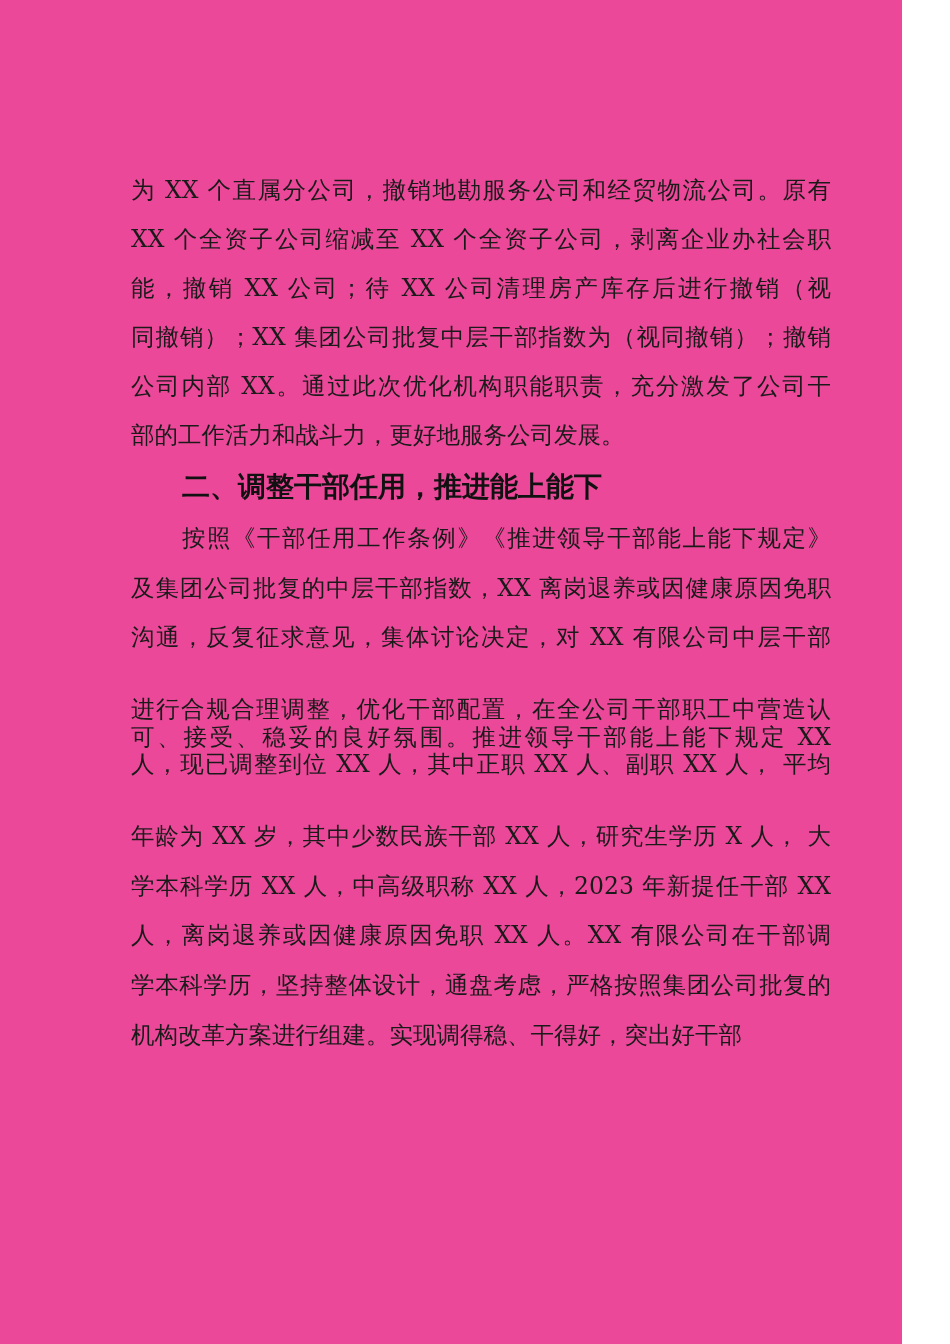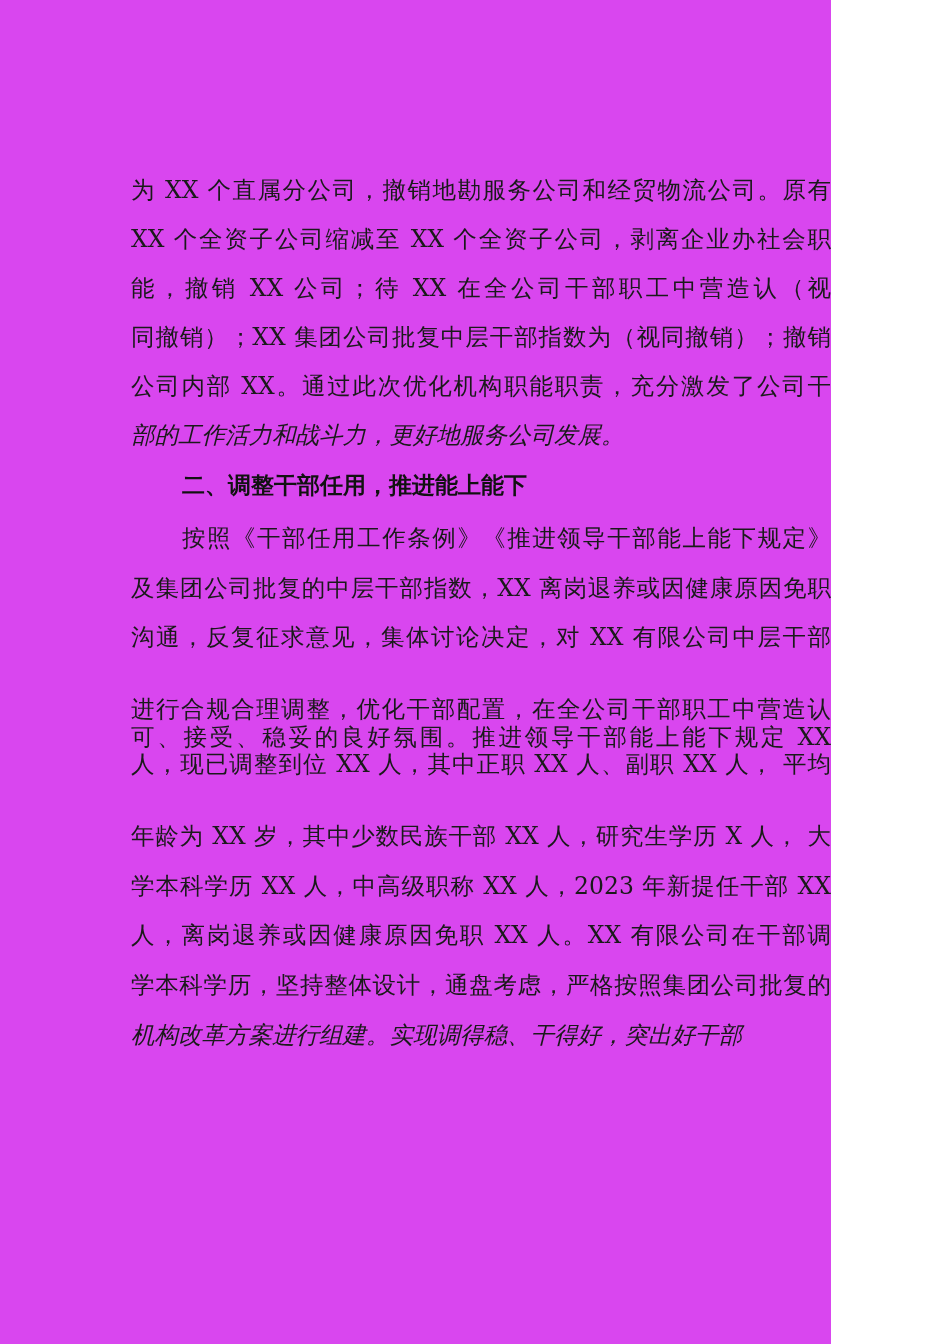--- a/index.html
+++ b/index.html
@@ -1,55 +1,55 @@
 <!DOCTYPE html>
 <html><head>
 <meta charset="utf-8">
 <style>
   html, body { margin: 0; padding: 0; background: #ffffff; }
   body { width: 950px; height: 1344px; position: relative; overflow: hidden; }
   .page {
-    position: absolute; left: 0; top: 0; width: 831px; height: 1344px; background: #d946ef;
+    position: absolute; left: 0; top: 0; width: 902px; height: 1344px; background: #ec4899;
   }
   .line {
     position: absolute;
     left: 131px;
     width: 700px;
     height: 34px;
     font-family: "DejaVu Serif", "Liberation Serif", serif;
     font-size: 23.5px;
     line-height: 34px;
     color: #1a1a1a;
     white-space: nowrap;
     text-align: justify;
     text-align-last: justify;
   }
-  .line.last { text-align-last: left; font-style: italic; }
+  .line.last { text-align-last: left; }
   .line.indent { left: 182px; width: 649px; }
   .heading {
     position: absolute;
     left: 182px;
     height: 34px;
-    font-family: Liberation Mono, monospace;
+    font-family: Liberation Sans, sans-serif;
     font-weight: bold;
-    font-size: 23px;
+    font-size: 28px;
     line-height: 34px;
     color: #111;
     white-space: nowrap;
   }
 </style>
 </head>
 <body>
 
 <div class="page">
 
   <div>
     <div class="line" style="top:173px">为 XX 个直属分公司，撤销地勘服务公司和经贸物流公司。原有</div>
     <div class="line" style="top:222px">XX 个全资子公司缩减至 XX 个全资子公司，剥离企业办社会职</div>
-    <div class="line" style="top:271px">能，撤销 XX 公司；待 XX 在全公司干部职工中营造认（视</div>
+    <div class="line" style="top:271px">能，撤销 XX 公司；待 XX 公司清理房产库存后进行撤销（视</div>
     <div class="line" style="top:320px">同撤销）；XX 集团公司批复中层干部指数为（视同撤销）；撤销</div>
     <div class="line" style="top:369px">公司内部 XX。通过此次优化机构职能职责，充分激发了公司干</div>
     <div class="line last" style="top:418px">部的工作活力和战斗力，更好地服务公司发展。</div>
   </div>
 
   <div class="heading" style="top:470px">二、调整干部任用，推进能上能下</div>
 
   <div>
     <div class="line indent" style="top:521px">按照《干部任用工作条例》《推进领导干部能上能下规定》</div>
     <div class="line" style="top:571px">及集团公司批复的中层干部指数，XX 离岗退养或因健康原因免职</div>

